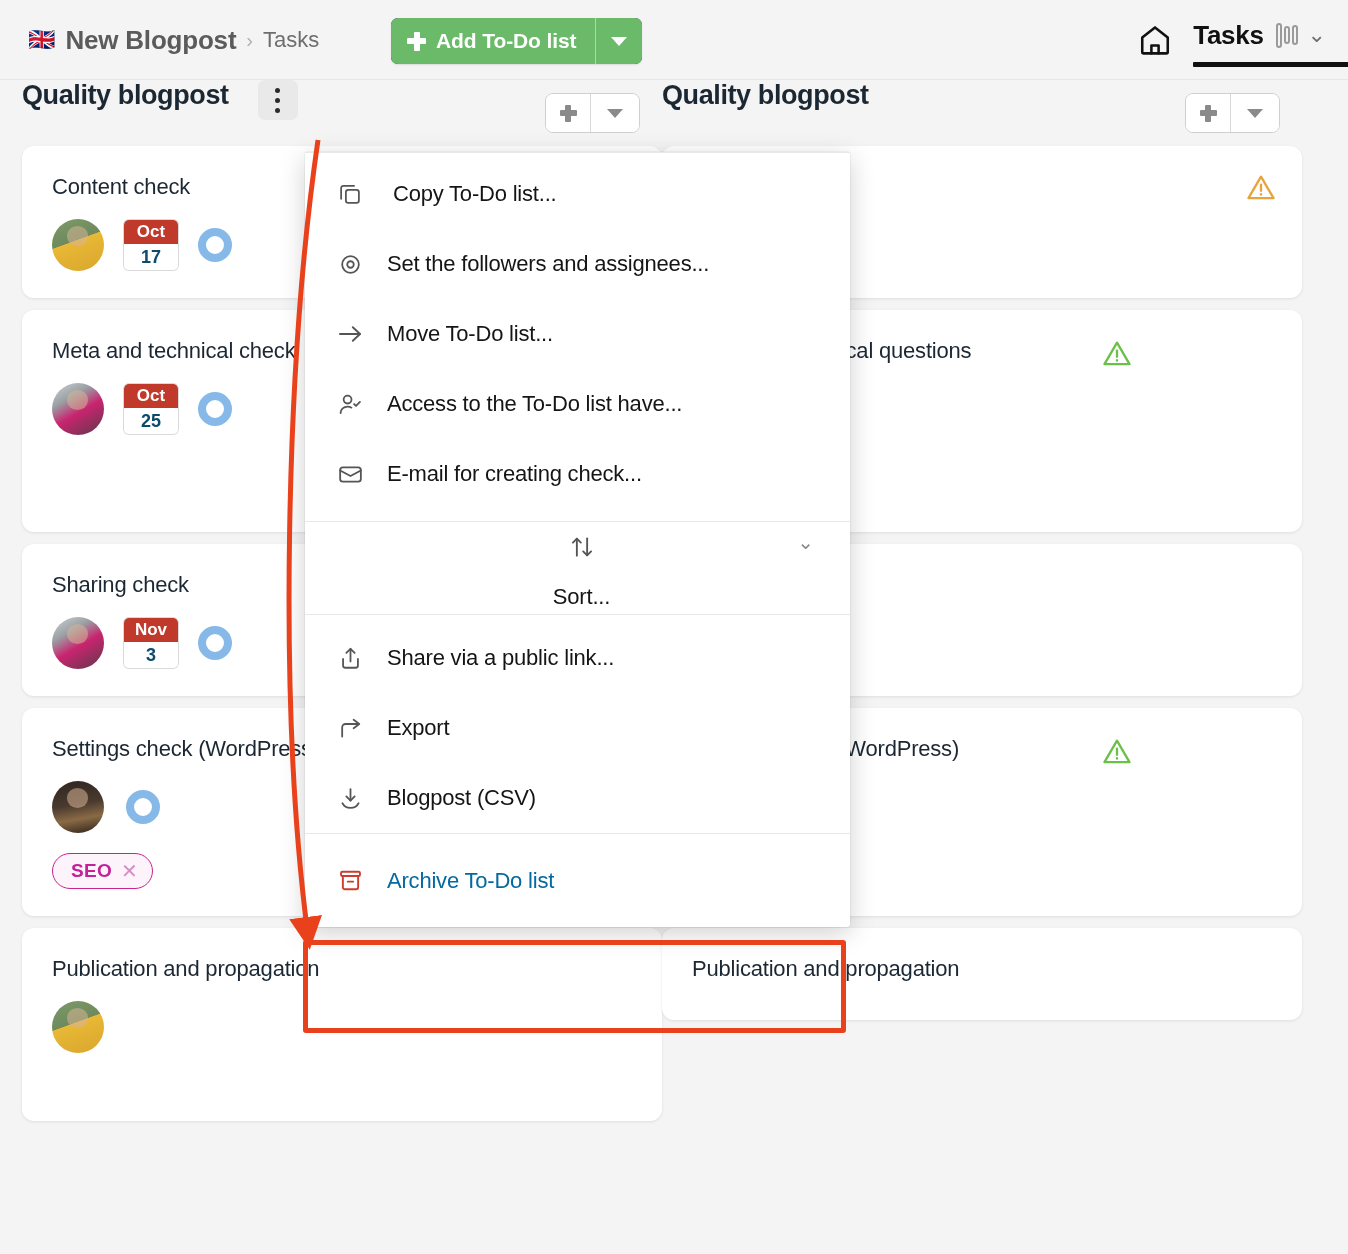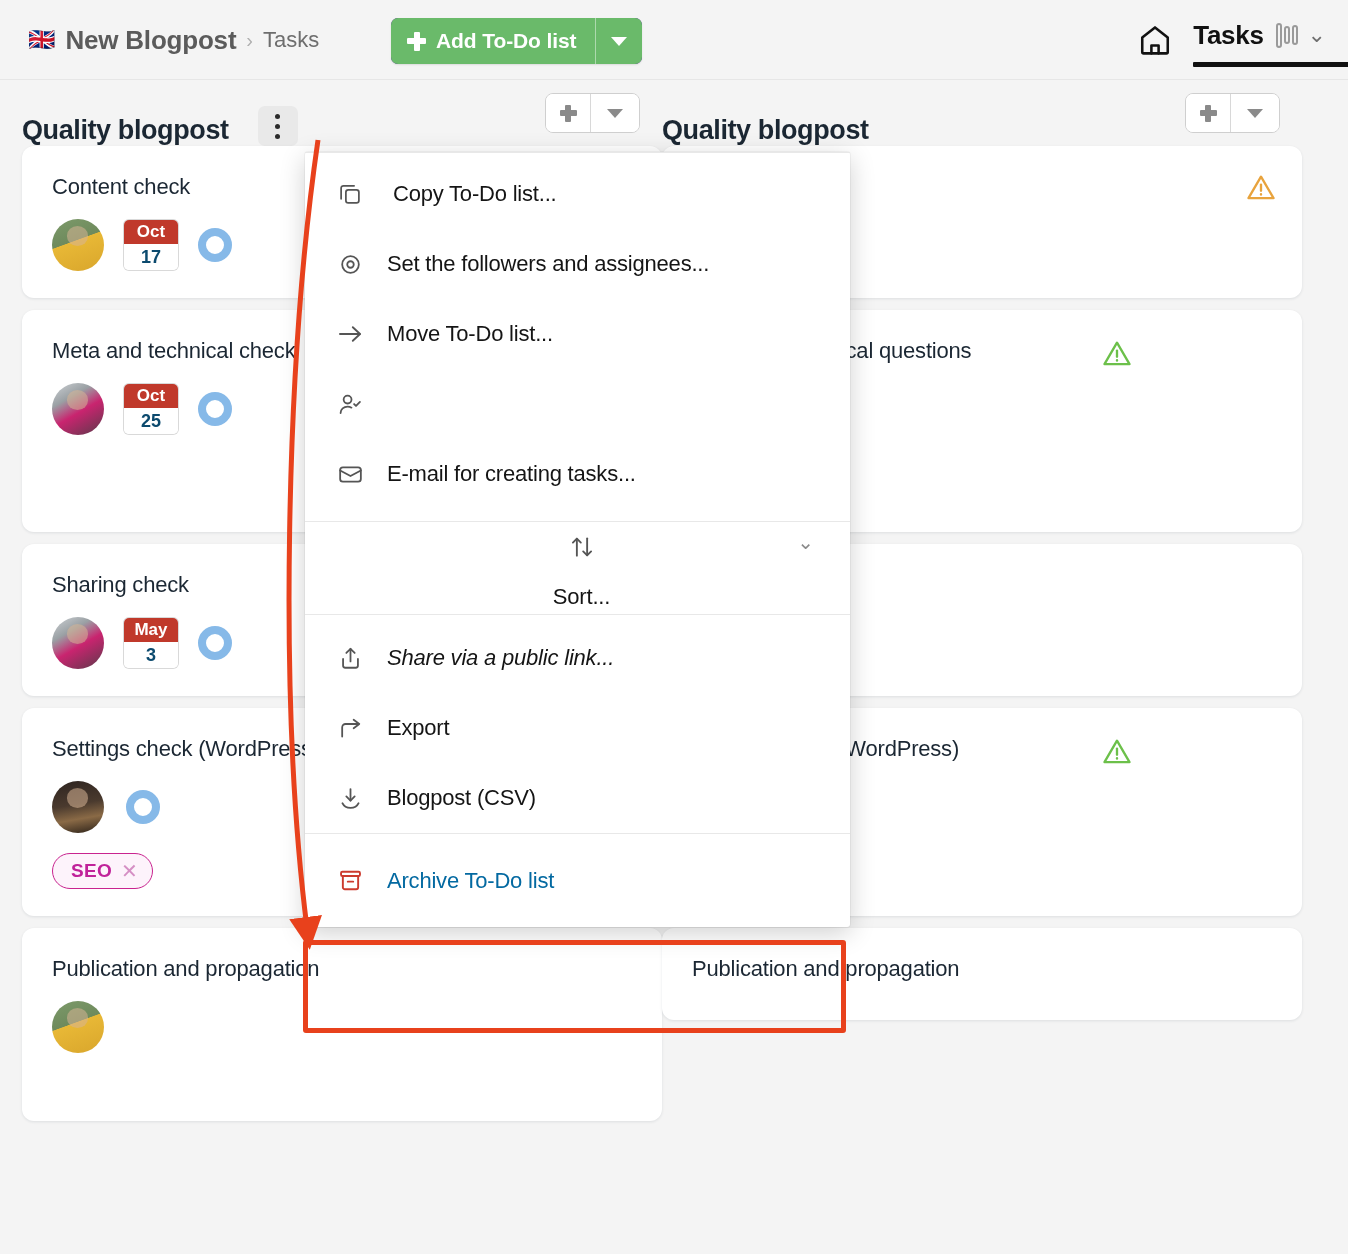--- a/index.html
+++ b/index.html
@@ -176,21 +176,21 @@
     top: 0;
     width: 640px;
   }
   #column-left  { left: 22px; }
   #column-right { left: 662px; }
 
   .col-header {
     position: relative;
     height: 66px;
     display: flex;
-    align-items: flex-end;
+    align-items: flex-start;
     gap: 15px;
   }
   .col-title {
     font-size: 27px;
     font-weight: bold;
     color: #1b2733;
     letter-spacing: -0.4px;
   }
   .kebab-btn {
     margin-left: 14px;
@@ -503,21 +503,21 @@
         </div>
         <div class="status-ring"></div>
       </div>
     </div>
 
     <div class="card" style="height:152px;">
       <div class="card-title">Sharing check</div>
       <div class="card-meta">
         <div class="avatar avatar-b"></div>
         <div class="datechip">
-          <div class="m">May</div>
+          <div class="m">Nov</div>
           <div class="d">3</div>
         </div>
         <div class="status-ring"></div>
       </div>
     </div>
 
     <div class="card" style="height:208px;">
       <div class="card-title" style="padding-right:0;white-space:nowrap;">Settings check (WordPress)</div>
       <div class="card-meta" style="gap:22px;">
         <div class="avatar avatar-c"></div>
@@ -629,50 +629,51 @@
   </div>
 
   <div class="mi">
     <span class="micon">
       <svg width="27" height="27" viewBox="0 0 24 24" fill="none" stroke="#555" stroke-width="1.6" stroke-linecap="round" stroke-linejoin="round">
         <circle cx="9.4" cy="7.6" r="3.5"></circle>
         <path d="M3.2 19.6c0-3.5 2.8-5.7 6.2-5.7 1.3 0 2.5.3 3.5.9"></path>
         <path d="M15.2 11.6l1.7 1.7 3.5-3.6"></path>
       </svg>
     </span>
+    <span class="mlabel">Access to the To-Do list have...</span>
   </div>
 
   <div class="mi">
     <span class="micon">
       <svg width="27" height="27" viewBox="0 0 24 24" fill="none" stroke="#555" stroke-width="1.6" stroke-linecap="round" stroke-linejoin="round">
         <rect x="2.8" y="5.6" width="18.4" height="12.8" rx="2.4"></rect>
         <path d="M2.8 8.4 12 13.4l9.2-5"></path>
       </svg>
     </span>
-    <span class="mlabel">E-mail for creating tasks...</span>
+    <span class="mlabel">E-mail for creating check...</span>
   </div>
 
   <div class="msep" style="margin-top:12px;"></div>
 
   <div class="mi group-pad" style="margin-top:10px;margin-bottom:10px;">
     <span class="micon">
       <svg width="28" height="28" viewBox="0 0 24 24" fill="none" stroke="#555" stroke-width="1.6" stroke-linecap="round" stroke-linejoin="round">
         <path d="M7.6 19.4V5"></path>
           <path d="M4.2 8.2 7.6 4.8 11 8.2"></path>
         <path d="M16.4 4.6V19"></path>
           <path d="M19.8 15.8 16.4 19.2 13 15.8"></path>
       </svg>
     </span>
     <span class="mlabel">Sort...</span>
     <span class="mchevron">⌄</span>
   </div>
 
   <div class="msep"></div>
 
-  <div class="mi" style="margin-top:8px;font-style:italic;">
+  <div class="mi" style="margin-top:8px;">
     <span class="micon">
       <svg width="27" height="27" viewBox="0 0 24 24" fill="none" stroke="#555" stroke-width="1.6" stroke-linecap="round" stroke-linejoin="round">
         <path d="M5.4 12.4v5.8a2 2 0 0 0 2 2h9.2a2 2 0 0 0 2-2v-5.8"></path>
         <path d="M12 3.4v11.2"></path>
           <path d="M8.3 7.1 12 3.4l3.7 3.7"></path>
       </svg>
     </span>
     <span class="mlabel">Share via a public link...</span>
   </div>
 

